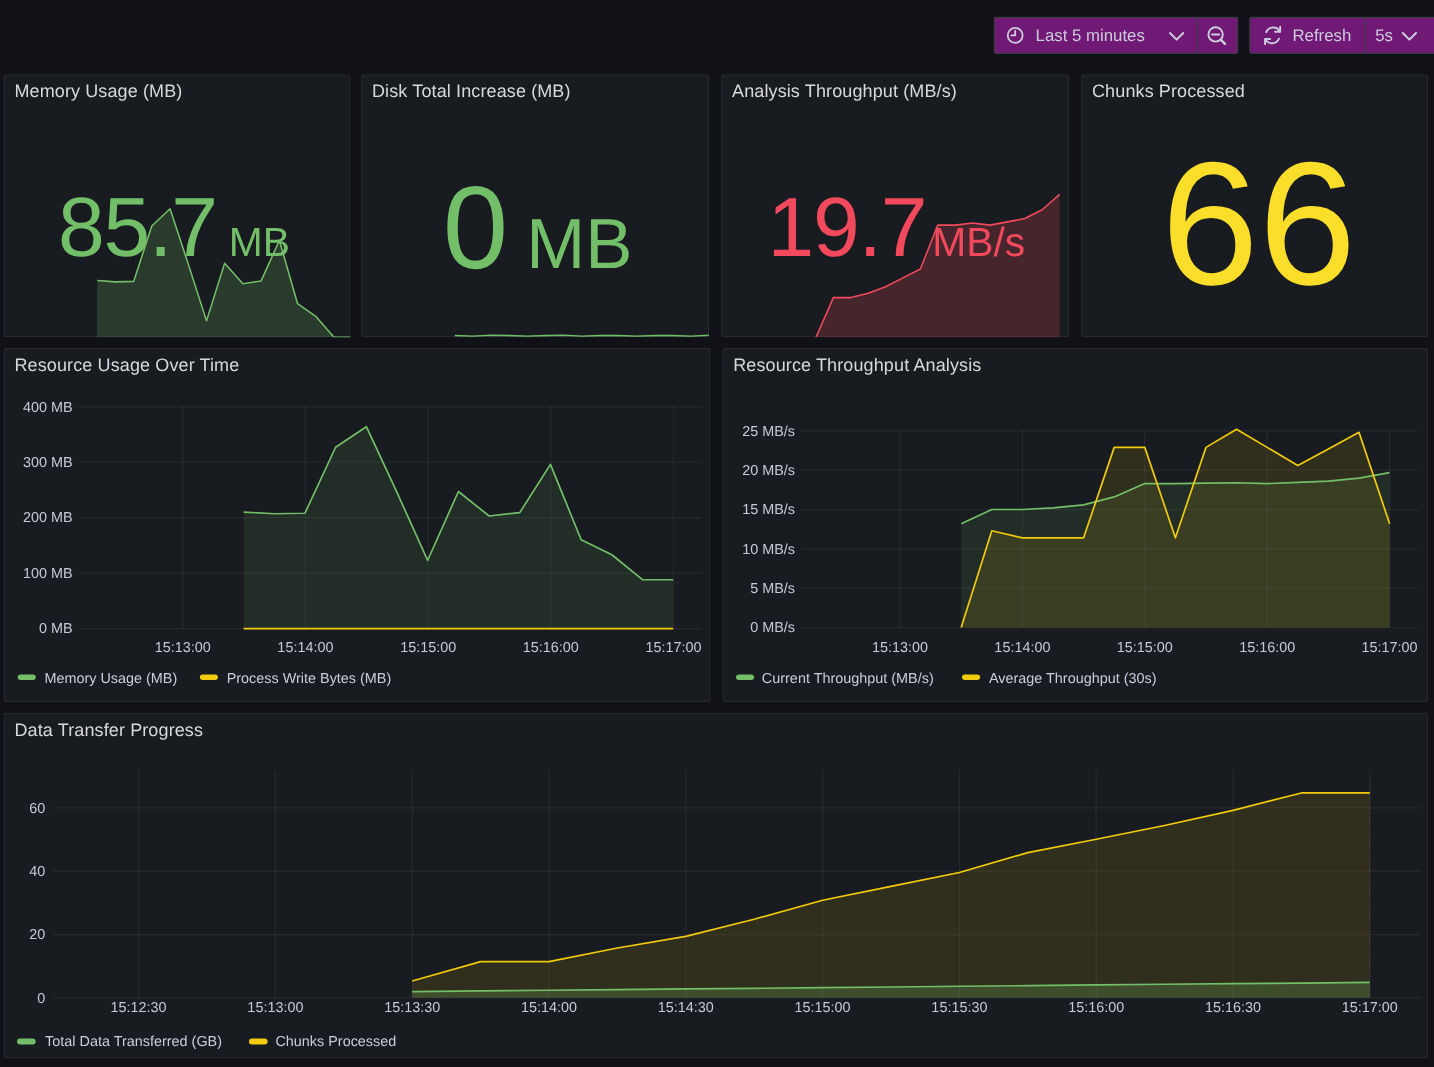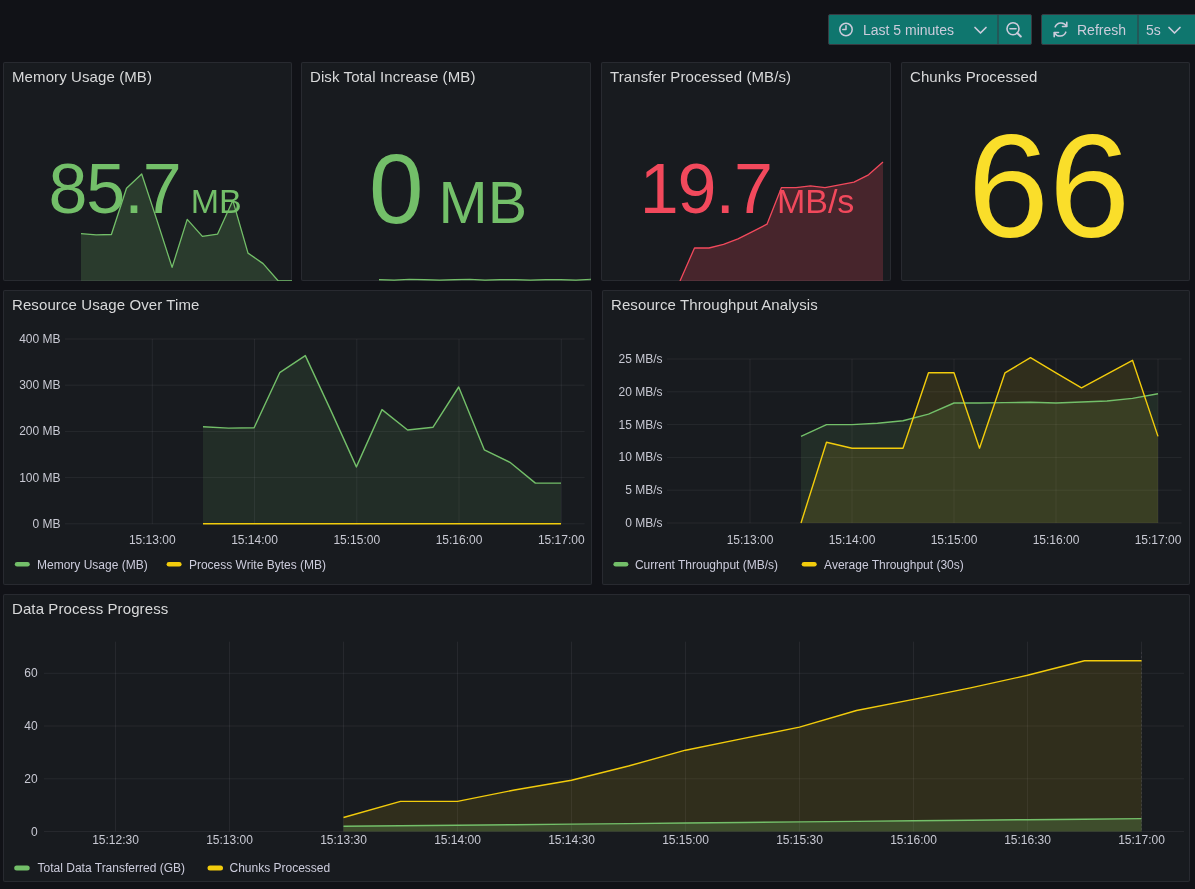--- a/index.html
+++ b/index.html
@@ -1,19 +1,19 @@
 <!DOCTYPE html>
 <html><head><meta charset="utf-8">
 <style>
 html,body{margin:0;padding:0;background:#111217;width:1195px;height:889px;overflow:hidden;}
 *{box-sizing:border-box;font-family:"Liberation Sans",sans-serif;}
 .panel{position:absolute;background:#181b1f;box-shadow:inset 0 0 0 1px #282a30;border-radius:2px;}
 .ptitle{position:absolute;left:9px;top:6px;font-size:15px;font-weight:500;color:#d8d9da;letter-spacing:0.1px;}
 .psvg{position:absolute;left:0;top:0;}
-.btn{position:absolute;background:#0f766e;border:1px solid #393b42;border-radius:2px;color:#ccccdc;font-size:14px;}
+.btn{position:absolute;background:#701a75;border:1px solid #393b42;border-radius:2px;color:#ccccdc;font-size:14px;}
 </style></head><body>
 
 <div class="btn" style="left:828px;top:14px;width:204px;height:31px;">
  <svg width="202" height="29" style="position:absolute;left:0;top:0;">
   <circle cx="17" cy="14.5" r="6.2" fill="none" stroke="#ccccdc" stroke-width="1.5"></circle>
   <polyline points="17,10.8 17,14.5 13.8,14.5" fill="none" stroke="#ccccdc" stroke-width="1.5" stroke-linecap="round" stroke-linejoin="round"></polyline>
   <text x="34" y="19.5" font-size="14" fill="#ccccdc">Last 5 minutes</text>
   <polyline points="146,12.5 151.5,18 157,12.5" fill="none" stroke="#ccccdc" stroke-width="1.7" stroke-linecap="round" stroke-linejoin="round"></polyline>
   <line x1="169" y1="0" x2="169" y2="29" stroke="#393b42" stroke-width="1"></line>
   <circle cx="184" cy="13.7" r="6" fill="none" stroke="#ccccdc" stroke-width="1.6"></circle>
@@ -51,21 +51,21 @@
  </svg>
  <div class="ptitle">Disk Total Increase (MB)</div>
 </div>
 
 <div class="panel" style="left:601px;top:62px;width:290px;height:219px;">
  <svg class="psvg" width="290" height="219">
   <polygon points="79,219 79.0,219.0 93.5,186.0 108.0,186.0 122.5,182.4 137.0,176.9 151.5,169.6 166.0,162.2 180.5,125.6 195.0,125.6 209.5,123.8 224.0,125.6 238.5,122.9 253.0,120.1 267.5,112.8 282.0,100.0 282,219" fill="rgba(242,73,92,0.22)"></polygon>
   <polyline points="79.0,219.0 93.5,186.0 108.0,186.0 122.5,182.4 137.0,176.9 151.5,169.6 166.0,162.2 180.5,125.6 195.0,125.6 209.5,123.8 224.0,125.6 238.5,122.9 253.0,120.1 267.5,112.8 282.0,100.0" fill="none" stroke="#f2495c" stroke-width="1.3" stroke-linejoin="round"></polyline>
   <text x="146" y="151" text-anchor="middle" fill="#f2495c" font-weight="normal"><tspan font-size="70" letter-spacing="-1">19.7</tspan><tspan font-size="34" dx="5">MB/s</tspan></text>
  </svg>
- <div class="ptitle">Transfer Processed (MB/s)</div>
+ <div class="ptitle">Analysis Throughput (MB/s)</div>
 </div>
 
 <div class="panel" style="left:901px;top:62px;width:289px;height:219px;">
  <svg class="psvg" width="289" height="219">
   <text x="148" y="175" text-anchor="middle" fill="#fade2a" font-weight="normal" font-size="146">66</text>
  </svg>
  <div class="ptitle">Chunks Processed</div>
 </div>
 
 <div class="panel" style="left:3px;top:290px;width:589px;height:295px;">
@@ -170,13 +170,13 @@
   <polygon points="340.5,237.5 340.5,223.5 397.5,207.4 454.5,207.4 511.5,196.0 568.5,186.3 625.5,172.0 682.5,156.2 739.5,144.6 796.5,133.1 853.5,116.5 910.5,105.4 967.5,93.9 1024.5,81.3 1081.5,66.8 1138.5,66.8 1138.5,237.5" fill="rgba(242,204,12,0.11)"></polygon>
   <polygon points="340.5,237.5 340.5,232.3 397.5,231.8 454.5,231.2 511.5,230.7 568.5,230.1 625.5,229.6 682.5,229.0 739.5,228.5 796.5,227.9 853.5,227.4 910.5,226.8 967.5,226.2 1024.5,225.7 1081.5,225.2 1138.5,224.6 1138.5,237.5" fill="rgba(115,191,105,0.22)"></polygon>
   <line x1="1138.5" y1="58" x2="1138.5" y2="237.5" stroke="rgba(204,204,220,0.10)" stroke-width="1" stroke-dasharray="2,2"></line>
   <polyline points="340.5,223.5 397.5,207.4 454.5,207.4 511.5,196.0 568.5,186.3 625.5,172.0 682.5,156.2 739.5,144.6 796.5,133.1 853.5,116.5 910.5,105.4 967.5,93.9 1024.5,81.3 1081.5,66.8 1138.5,66.8" fill="none" stroke="#f2cc0c" stroke-width="1.4" stroke-linejoin="round"></polyline>
   <polyline points="340.5,232.3 397.5,231.8 454.5,231.2 511.5,230.7 568.5,230.1 625.5,229.6 682.5,229.0 739.5,228.5 796.5,227.9 853.5,227.4 910.5,226.8 967.5,226.2 1024.5,225.7 1081.5,225.2 1138.5,224.6" fill="none" stroke="#73bf69" stroke-width="1.4" stroke-linejoin="round"></polyline>
   <rect x="11.2" y="271.4" width="15.5" height="5" rx="2.5" fill="#73bf69"></rect>
   <text x="34.6" y="278" font-size="12" fill="#ccccdc">Total Data Transferred (GB)</text>
   <rect x="204.5" y="271.4" width="15.5" height="5" rx="2.5" fill="#f2cc0c"></rect>
   <text x="226.5" y="278" font-size="12" fill="#ccccdc">Chunks Processed</text>
  </svg>
- <div class="ptitle">Data Process Progress</div>
+ <div class="ptitle">Data Transfer Progress</div>
 </div>
 </body></html>

